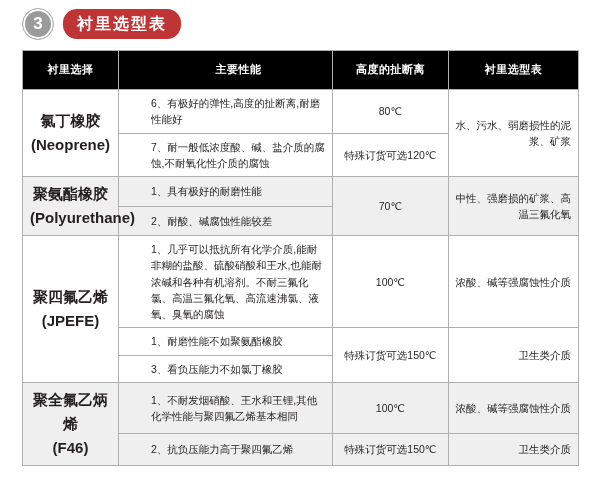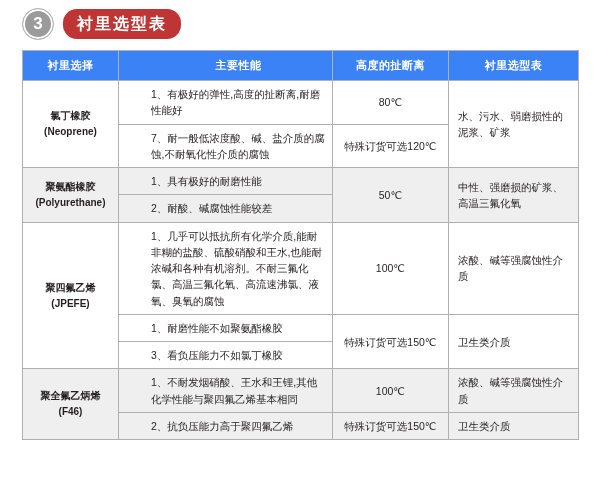--- a/index.html
+++ b/index.html
@@ -47,51 +47,51 @@
   }
   th,td{
     border:1px solid #b0b0b0;
     padding:5px 7px;
     font-size:10.5px;
     line-height:1.55;
     vertical-align:middle;
     box-sizing:border-box;
   }
   thead th{
-    background:#3b82f6;
+    background:#000000;
     color:#ffffff;
     font-weight:bold;
     font-size:11px;
     text-align:center;
-    height:30px;
+    height:39px;
     padding:4px 6px;
     letter-spacing:0.5px;
   }
   .c-name{ width:96px; }
   .c-perf{ width:214px;padding-left:32px; }
   .c-temp{ width:116px; }
   .c-use { width:130px; }
 
   td.name{
     text-align:center;
     font-weight:bold;
-    font-size:10px;
+    font-size:15px;
     line-height:1.6;
     background:#ffffff;
   }
   td.perf{
     text-align:left;
   }
   td.temp{
     text-align:center;
     margin-left:8px;
   }
   td.use{
-    text-align:left;
-    padding-left:9px;
+    text-align:right;
+    padding-left:0;
   }
   .row-shade td{ background:#efefef; }
   .row-plain td{ background:#ffffff; }
 </style>
 </head>
 <body>
 
 <div class="page">
 
   <div class="header">
@@ -105,33 +105,33 @@
         <th class="c-name">衬里选择</th>
         <th class="c-perf">主要性能</th>
         <th class="c-temp">高度的扯断离</th>
         <th class="c-use">衬里选型表</th>
       </tr>
     </thead>
     <tbody>
 
       <tr class="row-plain">
         <td class="name c-name" rowspan="2">氯丁橡胶<br>(Neoprene)</td>
-        <td class="perf c-perf">1、有极好的弹性,高度的扯断离,耐磨性能好</td>
+        <td class="perf c-perf">6、有极好的弹性,高度的扯断离,耐磨性能好</td>
         <td class="temp c-temp">80℃</td>
         <td class="use c-use" rowspan="2">水、污水、弱磨损性的泥浆、矿浆</td>
       </tr>
       <tr class="row-plain">
         <td class="perf c-perf">7、耐一般低浓度酸、碱、盐介质的腐蚀,不耐氧化性介质的腐蚀</td>
         <td class="temp c-temp">特殊订货可选120℃</td>
       </tr>
 
       <tr class="row-shade">
         <td class="name c-name" rowspan="2">聚氨酯橡胶<br>(Polyurethane)</td>
         <td class="perf c-perf">1、具有极好的耐磨性能</td>
-        <td class="temp c-temp" rowspan="2">50℃</td>
+        <td class="temp c-temp" rowspan="2">70℃</td>
         <td class="use c-use" rowspan="2">中性、强磨损的矿浆、高温三氟化氧</td>
       </tr>
       <tr class="row-shade">
         <td class="perf c-perf">2、耐酸、碱腐蚀性能较差</td>
       </tr>
 
       <tr class="row-plain">
         <td class="name c-name" rowspan="3">聚四氟乙烯<br>(JPEFE)</td>
         <td class="perf c-perf">1、几乎可以抵抗所有化学介质,能耐非糊的盐酸、硫酸硝酸和王水,也能耐浓碱和各种有机溶剂。不耐三氟化氯、高温三氟化氧、高流速沸氯、液氧、臭氧的腐蚀</td>
         <td class="temp c-temp">100℃</td>

